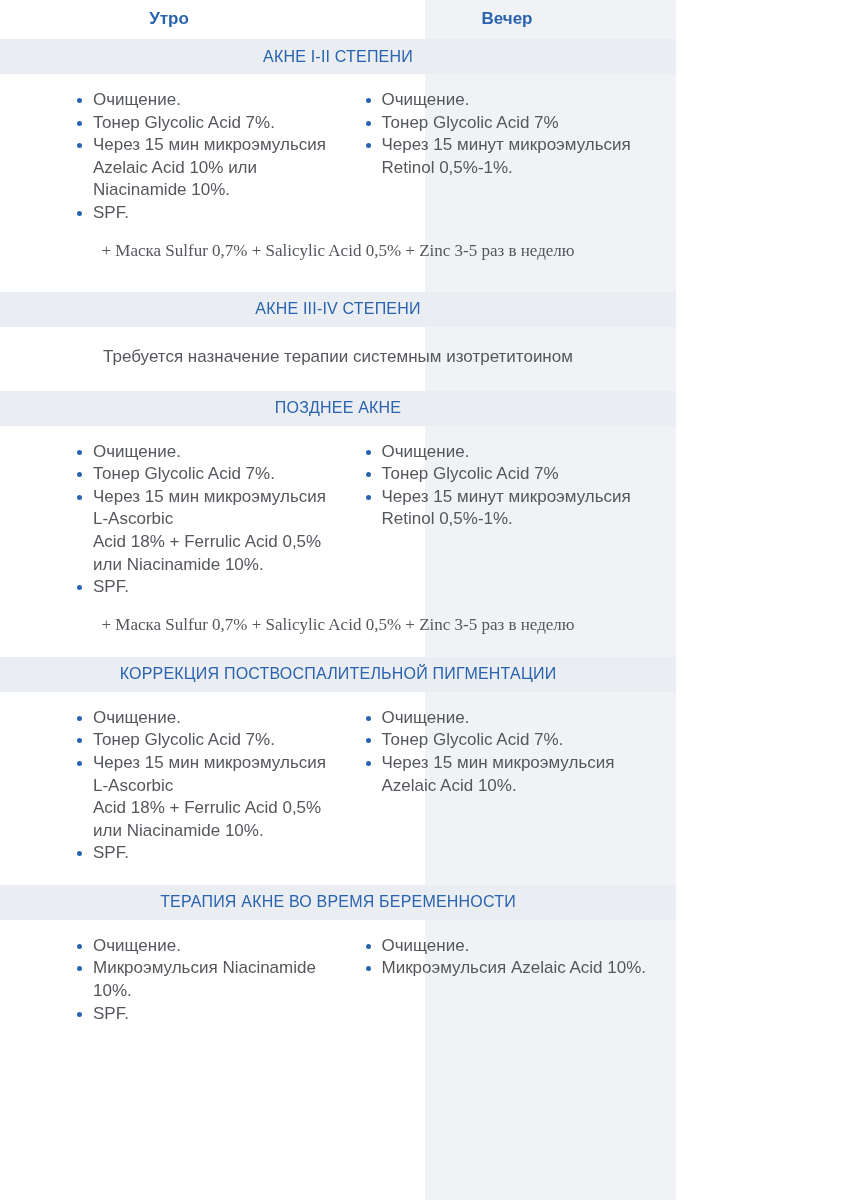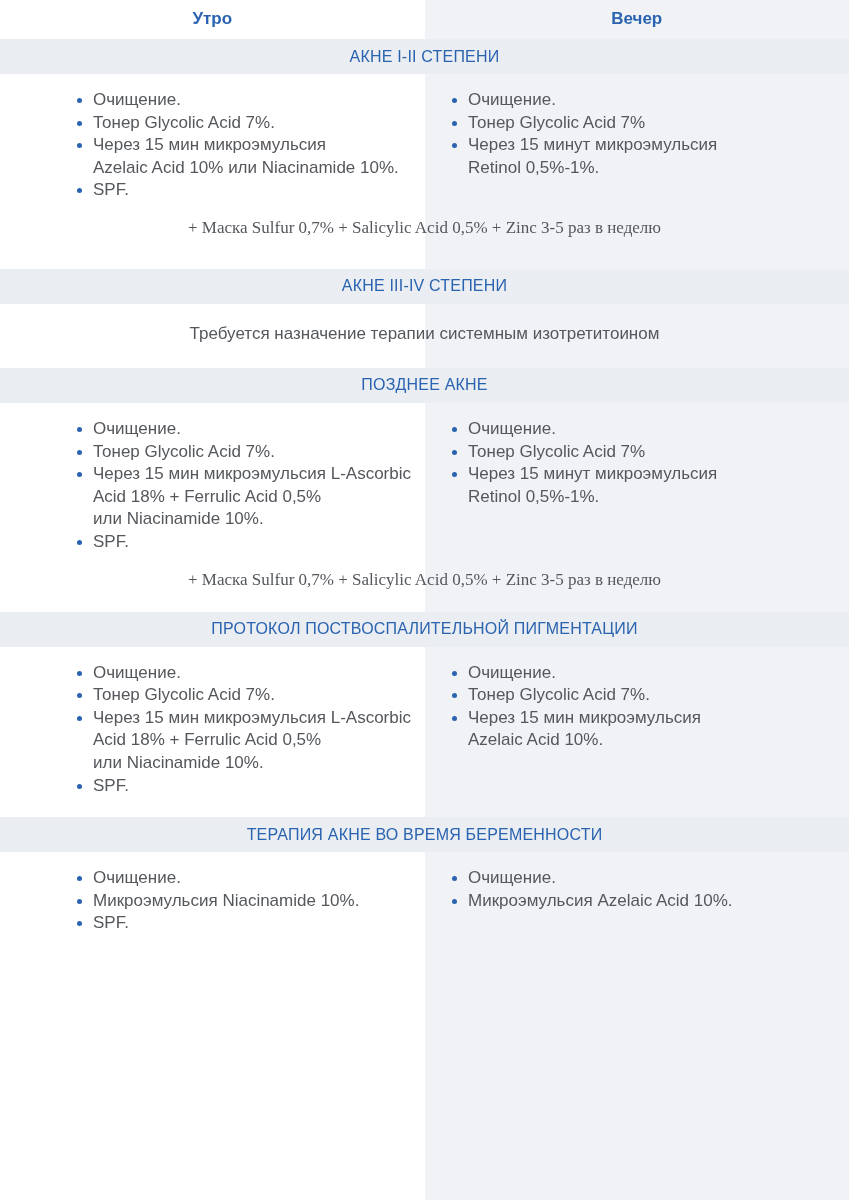--- a/index.html
+++ b/index.html
@@ -1,18 +1,18 @@
 <!DOCTYPE html>
 <html lang="ru" style="--banner-bg: #2b62a8; --banner-text: #ffffff; --accent-blue: #2a63af; --band-bg: #eaedf2; --evening-col-bg: #f0f2f6; --body-text: #54575c;"><head>
 <meta charset="utf-8">
 <style>
   html, body { margin: 0; padding: 0; background: #ffffff; }
   .page {
     position: relative;
-    width: 849px;
+    width: 676px;
     height: 1200px;
     background: #ffffff;
     overflow: hidden;
     font-family: "Liberation Sans", "DejaVu Sans", sans-serif;
   }
   .right-col-bg {
     position: absolute;
     top: 0; left: 425px;
     width: 424px; height: 1200px;
     background: var(--evening-col-bg, #f0f2f6);
@@ -172,21 +172,21 @@
           </li>
         <li>
             <span class="dot"></span>
             <span class="li-text">Через 15 минут микроэмульсия
 Retinol 0,5%-1%.</span>
           </li>
       </ul>
     </div>
     <div class="footnote second">+ Маска Sulfur 0,7% + Salicylic Acid 0,5% + Zinc 3-5 раз в неделю</div>
 
-    <div class="band">ПРОТОКОЛ ПОСТВОСПАЛИТЕЛЬНОЙ ПИГМЕНТАЦИИ</div>
+    <div class="band">КОРРЕКЦИЯ ПОСТВОСПАЛИТЕЛЬНОЙ ПИГМЕНТАЦИИ</div>
     <div class="cols mb20">
       <ul class="list morning">
         <li>
             <span class="dot"></span>
             <span class="li-text">Очищение.</span>
           </li>
         <li>
             <span class="dot"></span>
             <span class="li-text">Тонер Glycolic Acid 7%.</span>
           </li>

